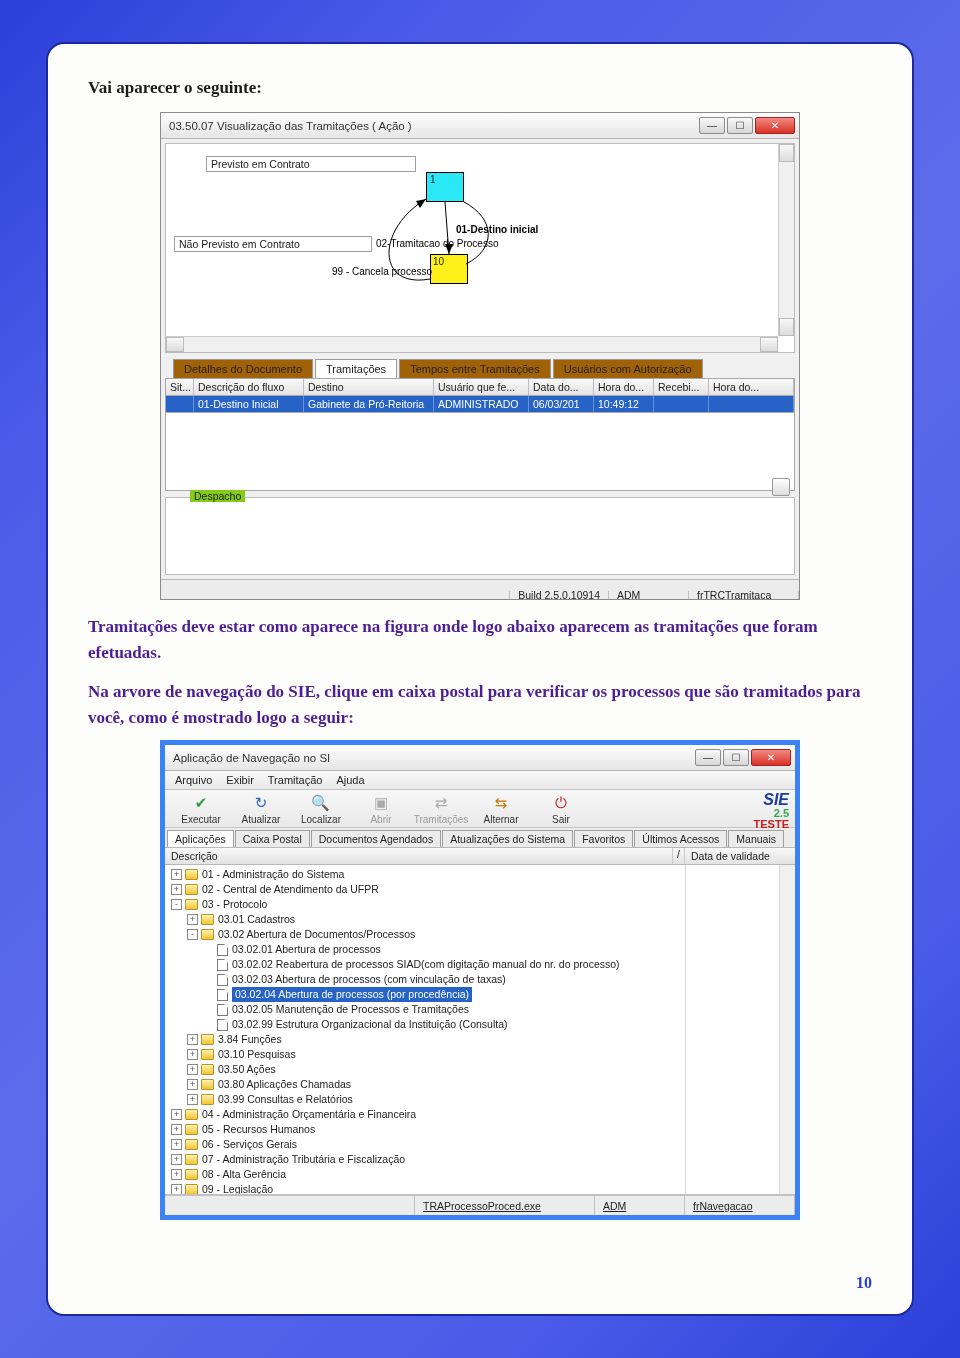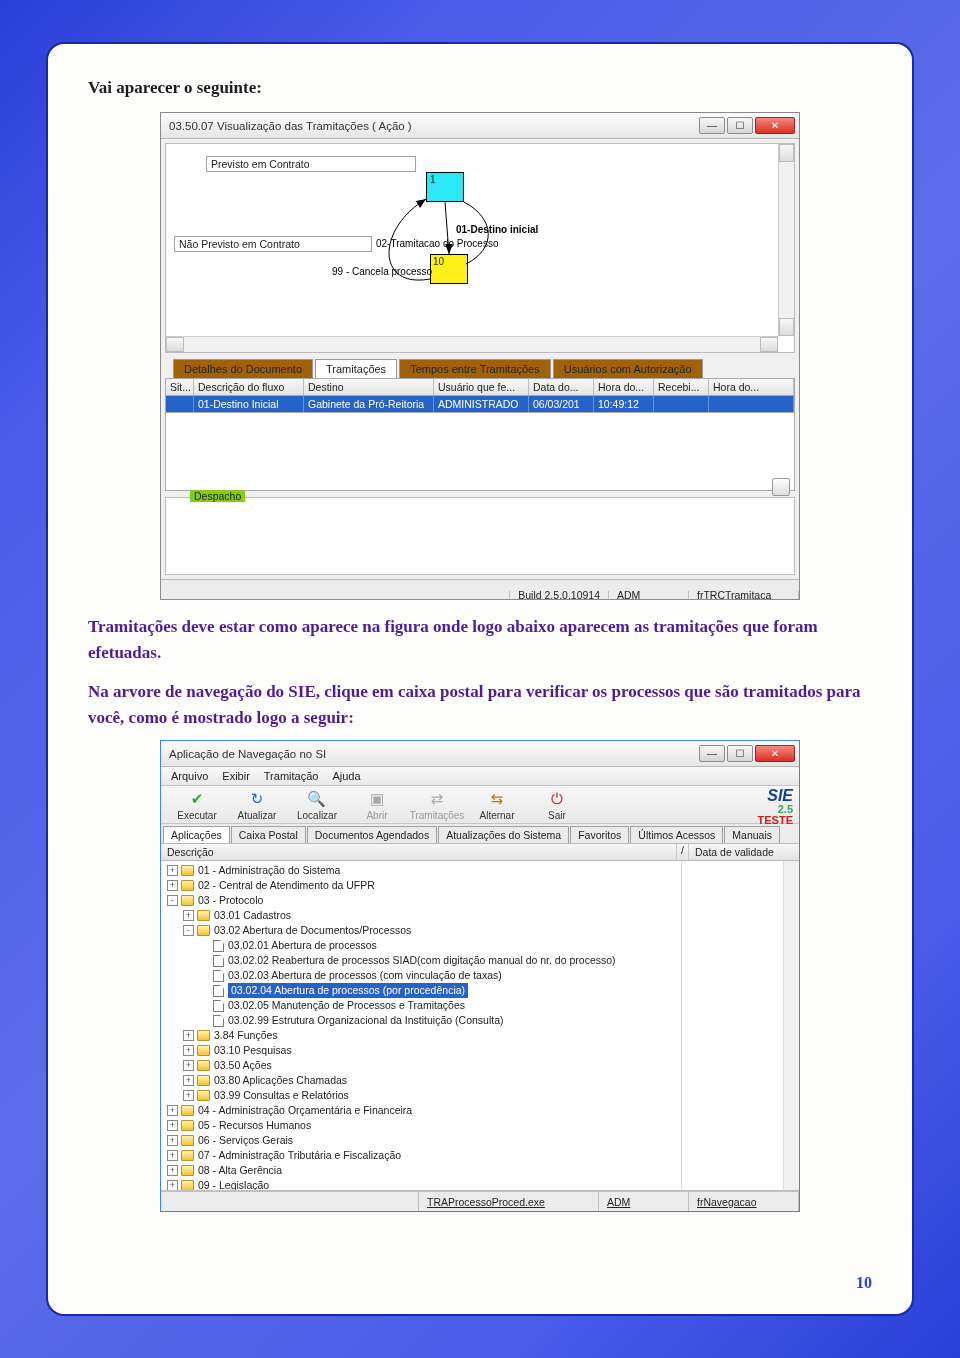--- a/index.html
+++ b/index.html
@@ -198,21 +198,21 @@
     padding: 2px 8px;
     display: flex;
     align-items: center;
     margin-top: 11px;
   }
 
   
   .shot2 {
     width: 640px;
     margin: 8px auto 0 auto;
-    border: 1px solid #3b82f6;
+    border: 5px solid #3b82f6;
     background: #efeff0;
     font-family: 'Segoe UI', Tahoma, Arial, sans-serif;
     font-size: 10.5px;
     color: #222;
   }
   .menubar {
     display: flex; gap: 14px;
     padding: 3px 10px;
     background: linear-gradient(#fafafa,#e8e8e8);
     border-bottom: 1px solid #c5c5c5;

